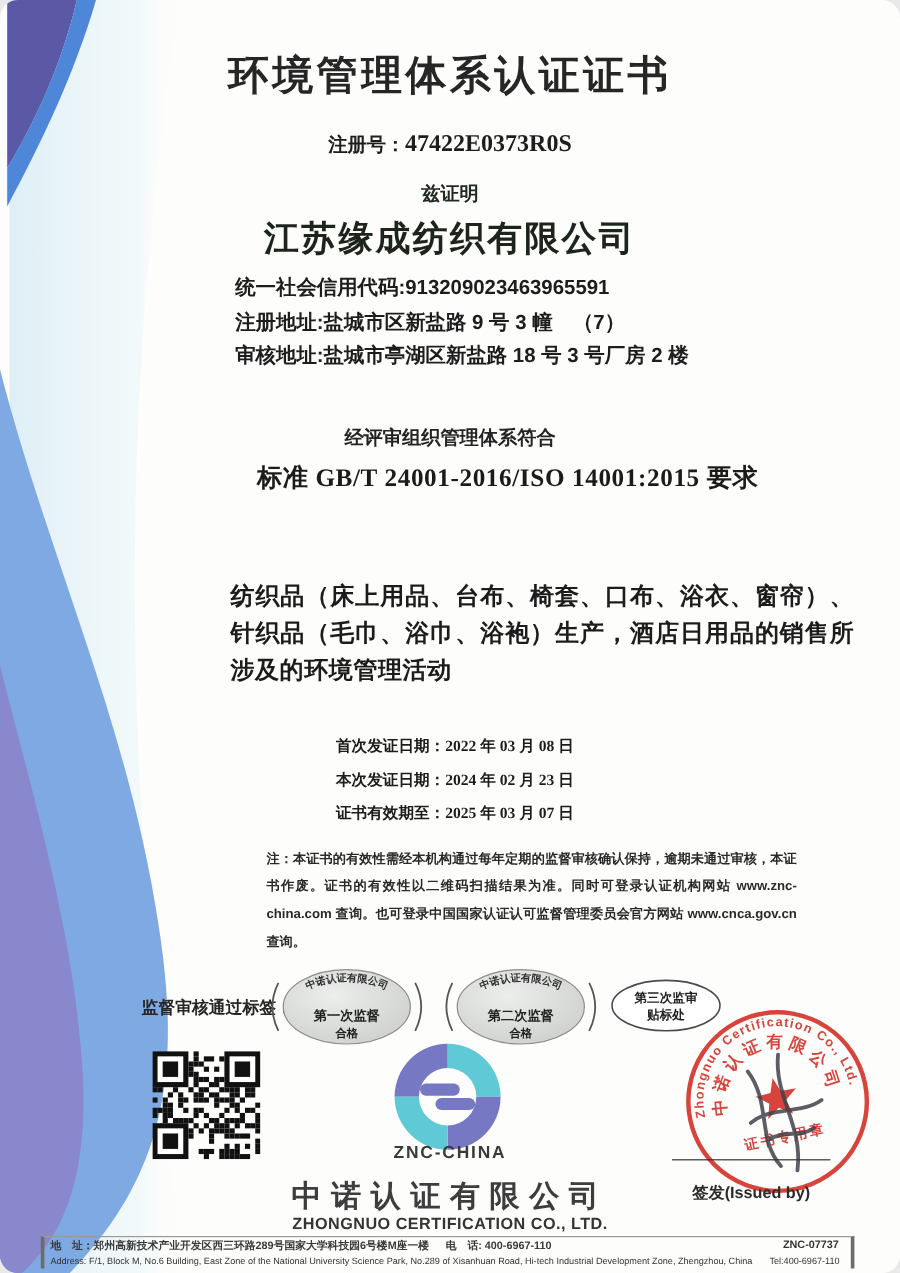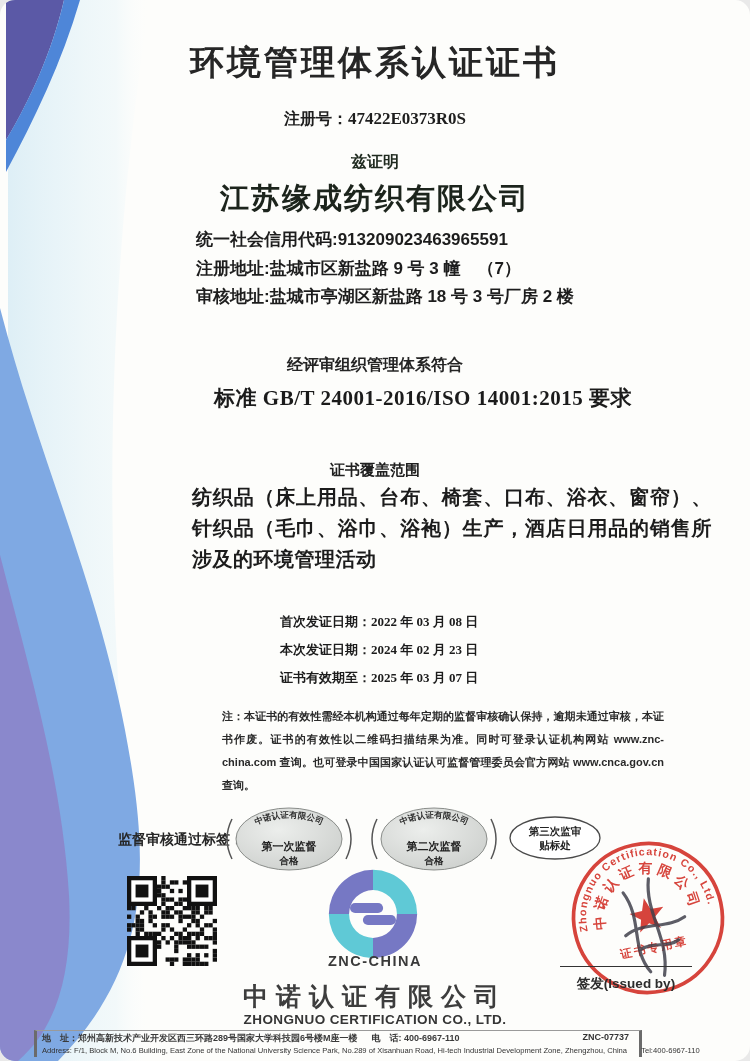--- a/index.html
+++ b/index.html
@@ -7,44 +7,44 @@
     position:relative;width:750px;height:1061px;margin:0 auto;
     background:#fdfdfb;overflow:hidden;
     font-family:"Liberation Sans",sans-serif;color:#222;border-radius:15px;
   }
   .deco{position:absolute;left:0;top:0;z-index:0;pointer-events:none;}
   .content{position:absolute;inset:0;z-index:2;}
   .abs{position:absolute;}
   .ctr{left:0;width:750px;text-align:center;}
   .title{top:40px;font-family:"Liberation Serif",serif;font-weight:bold;font-size:34px;letter-spacing:3px;color:#262626;}
   .regno{top:109px;font-size:16px;font-weight:bold;color:#1e1e1e;}
-  .regno .num{font-family:"Liberation Serif",serif;font-size:17px;}
+  .regno .num{font-family:"Liberation Serif",serif;font-size:20px;}
   .certify{top:152px;font-size:16px;font-weight:bold;color:#1f2a1f;}
   .company{top:179px;font-size:29px;font-weight:bold;letter-spacing:2px;color:#1c241c;}
   .infoblock{top:226px;left:196px;font-size:17px;font-weight:bold;line-height:28.5px;color:#1d1d1d;}
   .conform{top:355px;font-size:16px;font-weight:bold;color:#242424;}
   .standard{top:384px;font-family:"Liberation Serif",serif;font-size:21px;font-weight:bold;color:#1b1b1b;letter-spacing:.5px;padding-left:48px;}
   .scopetitle{top:461px;font-size:15px;font-weight:bold;color:#202020;}
   .scopetext{top:482px;left:192px;width:520px;font-size:20px;font-weight:700;line-height:31px;text-align:justify;color:#1c1c1c;letter-spacing:.5px;}
   .dates{top:608px;left:280px;font-size:13px;font-weight:bold;line-height:28px;color:#1c1c1c;}
   .dates .num{font-family:"Liberation Serif",serif;}
   .note{top:705px;left:222px;width:442px;font-size:11px;font-weight:bold;line-height:23px;text-align:justify;color:#2a2a2a;}
   .suplabel{top:831px;left:118px;font-size:14px;font-weight:bold;color:#262626;}
   .sticker1{left:224px;top:803px;}
   .sticker2{left:369px;top:803px;}
   .sticker3{left:505px;top:814px;}
   .qr{left:127px;top:876px;}
   .logo{left:327px;top:868px;}
   .logotext{top:953px;font-size:14.5px;font-weight:bold;letter-spacing:1.5px;color:#3a3a3a;}
   .issuercn{top:980px;font-size:25px;font-weight:600;letter-spacing:8px;color:#3d3d3d;}
   .issueren{top:1012px;font-size:13.5px;font-weight:bold;letter-spacing:.4px;color:#353535;}
   .seal{left:563px;top:833px;width:170px;height:170px;transform:rotate(-12deg);opacity:.93;}
-  .issuedby{left:560px;top:966px;width:132px;border-top:1.5px solid #333;padding-top:8px;
+  .issuedby{left:560px;top:966px;width:132px;border-top:1.5px solid #333;padding-top:18px;
     text-align:center;font-size:13.5px;font-weight:600;color:#2c2c2c;}
-  .footer{left:34px;top:1030px;width:608px;height:27px;border-top:1px solid #9a9a9a;
+  .footer{left:34px;top:1030px;width:678px;height:27px;border-top:1px solid #9a9a9a;
     border-left:3px solid #6b6b6b;border-right:3px solid #6b6b6b;padding:1px 5px 0 5px;box-sizing:border-box;}
   .footer .row1{display:flex;gap:14px;font-size:9px;font-weight:bold;color:#3a3a3a;white-space:nowrap;}
   .footer .row2{font-size:7.6px;color:#333;white-space:nowrap;margin-top:1px;}
   .footer .code{position:absolute;right:10px;top:1px;font-size:9px;font-weight:bold;color:#333;}
   .footer .tel-en{margin-left:12px;}
 </style>
 </head>
 <body>
 
 <div class="page">
@@ -78,21 +78,20 @@
 
     <div class="abs infoblock">
       <div>统一社会信用代码:913209023463965591</div>
       <div>注册地址:盐城市区新盐路 9 号 3 幢　（7）</div>
       <div>审核地址:盐城市亭湖区新盐路 18 号 3 号厂房 2 楼</div>
     </div>
 
     <div class="abs ctr conform">经评审组织管理体系符合</div>
     <div class="abs ctr standard">标准 GB/T 24001-2016/ISO 14001:2015 要求</div>
 
-    <div class="abs ctr scopetitle">证书覆盖范围</div>
     <div class="abs scopetext">纺织品（床上用品、台布、椅套、口布、浴衣、窗帘）、针织品（毛巾、浴巾、浴袍）生产，酒店日用品的销售所涉及的环境管理活动</div>
 
     <div class="abs dates">
       <div><span>首次发证日期：</span><span class="num">2022 年 03 月 08 日</span></div>
       <div><span>本次发证日期：</span><span class="num">2024 年 02 月 23 日</span></div>
       <div><span>证书有效期至：</span><span class="num">2025 年 03 月 07 日</span></div>
     </div>
 
     <div class="abs note">注：本证书的有效性需经本机构通过每年定期的监督审核确认保持，逾期未通过审核，本证书作废。证书的有效性以二维码扫描结果为准。同时可登录认证机构网站 www.znc-china.com 查询。也可登录中国国家认证认可监督管理委员会官方网站 www.cnca.gov.cn 查询。</div>
 

